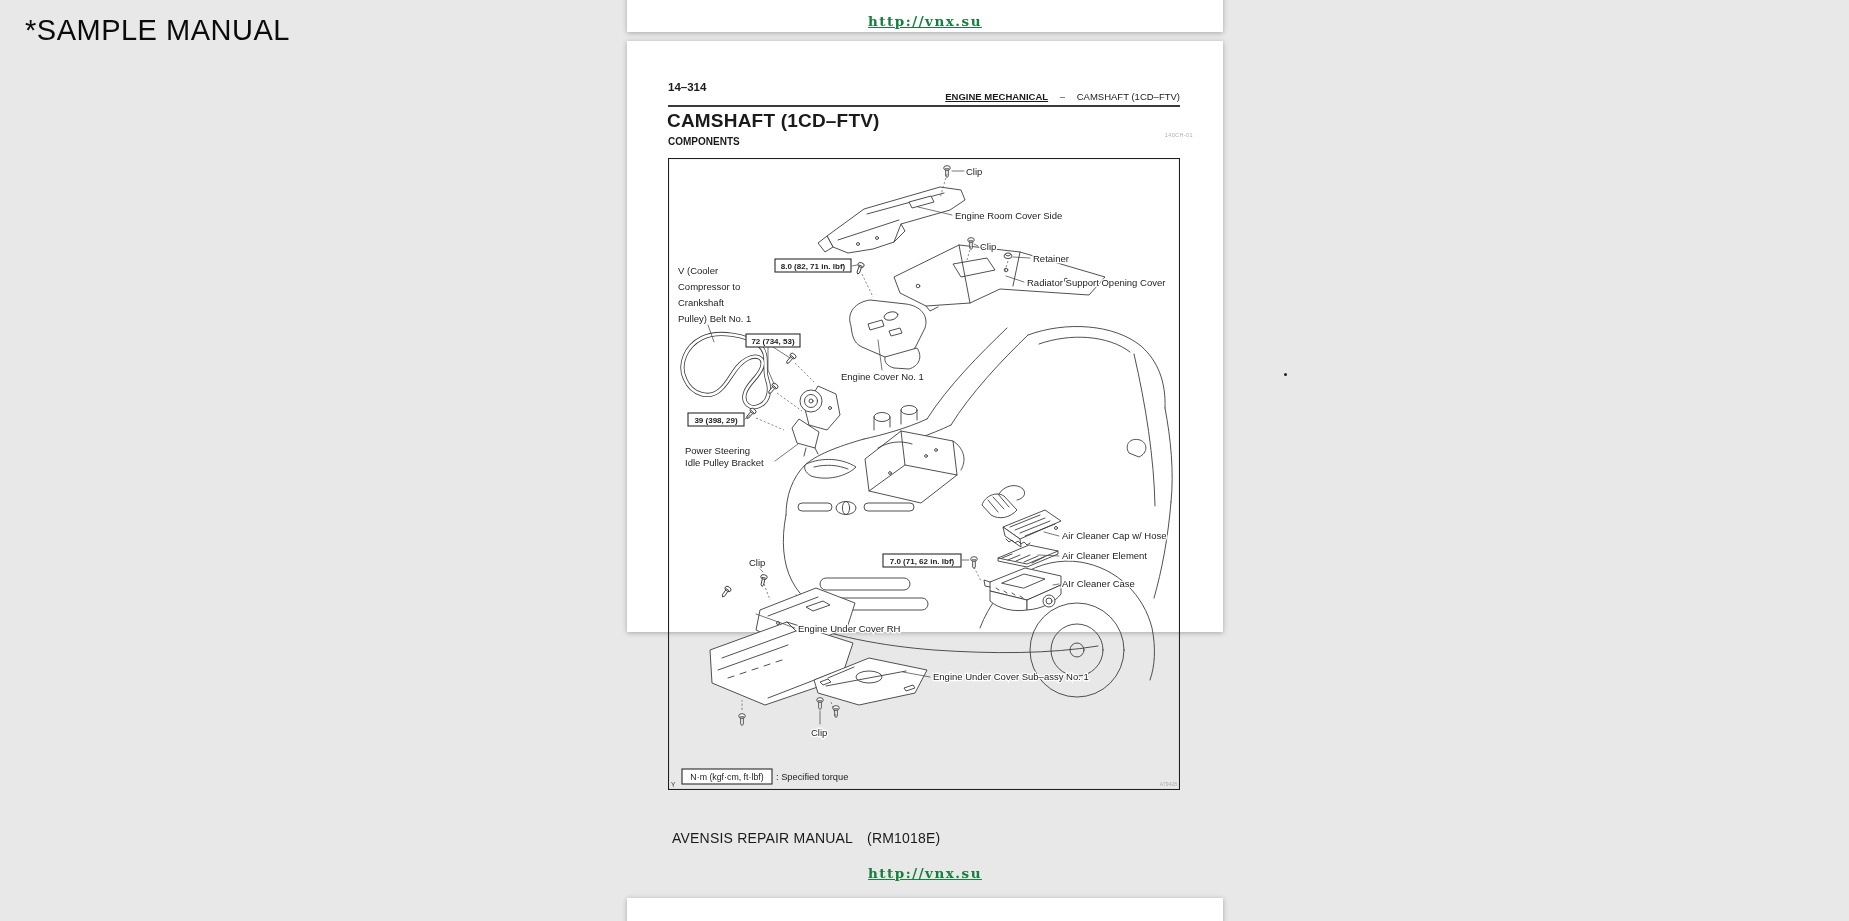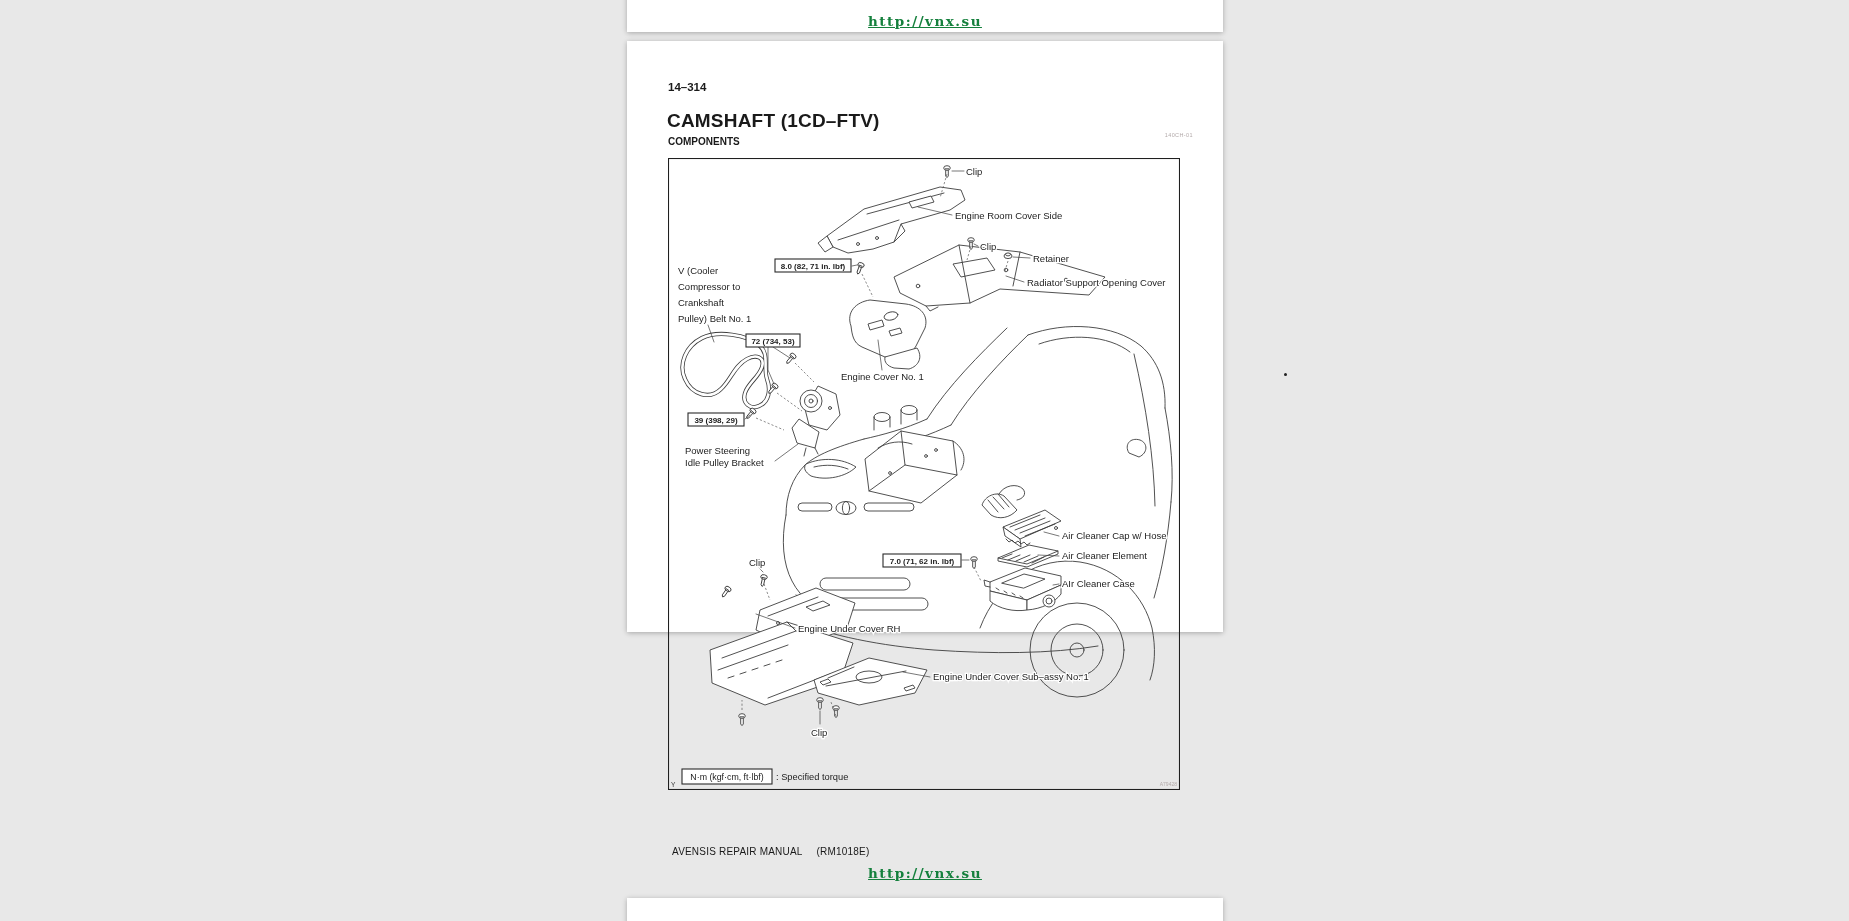--- a/index.html
+++ b/index.html
@@ -17,21 +17,21 @@
   .page-main .wm{top:824px;}
   .pagenum{position:absolute;left:41px;top:40px;font-weight:bold;font-size:11.5px;}
   .runhead{position:absolute;left:41px;width:512px;top:50px;text-align:right;font-size:9.5px;
            border-bottom:2px solid #3a3a3a;padding-bottom:3px;white-space:nowrap;}
   .runhead .sec{font-weight:bold;text-decoration:underline;}
   .runhead .dash{margin:0 9px;color:#444;}
   .doc-title{position:absolute;left:40px;top:69px;font-size:19px;font-weight:bold;letter-spacing:0.2px;}
   .sec-code{position:absolute;right:30px;top:91px;font-size:5.5px;color:#b3aaaa;letter-spacing:0.4px;}
   .subtitle{position:absolute;left:41px;top:95px;font-size:10px;font-weight:bold;}
   .diagram{position:absolute;left:41px;top:117px;}
-  .footer{position:absolute;left:45px;top:789px;font-size:10px;letter-spacing:0.2px;margin-top:16px;}
+  .footer{position:absolute;left:45px;top:789px;font-size:14px;letter-spacing:0.2px;}
   .footer .fcode{margin-left:14px;}
   .stray-dot{position:absolute;left:1284px;top:373px;width:3px;height:3px;background:#222;border-radius:50%;}
   
   svg{font-family:"Liberation Sans",sans-serif;}
   .ln{stroke:#3d3d3d;stroke-width:.9;fill:none;stroke-linejoin:round;stroke-linecap:round;}
   .th{stroke:#3d3d3d;stroke-width:.7;fill:none;stroke-linecap:round;}
   .pt{stroke:#3d3d3d;stroke-width:.9;fill:#ffffff;stroke-linejoin:round;}
   .dsh{stroke:#5a5a5a;stroke-width:.7;fill:none;stroke-dasharray:2.2,2;}
   .belt-o{stroke:#3d3d3d;stroke-width:4.2;fill:none;}
   .belt-i{stroke:#ffffff;stroke-width:2.6;fill:none;}
@@ -43,27 +43,33 @@
   .tiny{font-size:5px;fill:#b3aaaa;}
   .ymark{font-size:6.5px;fill:#333;}
   .dbox{fill:none;stroke:#1f1f1f;stroke-width:1.1;}
   .fast{fill:#ffffff;stroke:#3d3d3d;stroke-width:.9;stroke-linejoin:round;}
 </style>
 </head>
 <body>
 
 <div class="canvas">
 
+  <div class="sample-label">*SAMPLE MANUAL</div>
 
   <div class="page page-top">
     <div class="wm">http://vnx.su</div>
   </div>
 
   <div class="page page-main">
     <div class="pagenum">14–314</div>
+    <div class="runhead">
+      <span class="sec">ENGINE MECHANICAL</span>
+      <span class="dash">–</span>
+      <span>CAMSHAFT (1CD–FTV)</span>
+    </div>
     <div class="doc-title">CAMSHAFT (1CD–FTV)</div>
     <div class="sec-code">140CH-01</div>
     <div class="subtitle">COMPONENTS</div>
 
     <svg class="diagram" width="512" height="632" viewBox="0 0 512 632">
       <defs>
         <g id="g-screw" class="fast">
           <path d="M-1.3,1.8 L-1.3,8 L0,9.6 L1.3,8 L1.3,1.8 Z"></path>
           <ellipse cx="0" cy="0" rx="3.3" ry="2.3"></ellipse>
           <line x1="-2" y1="0.8" x2="2" y2="0.8"></line>

